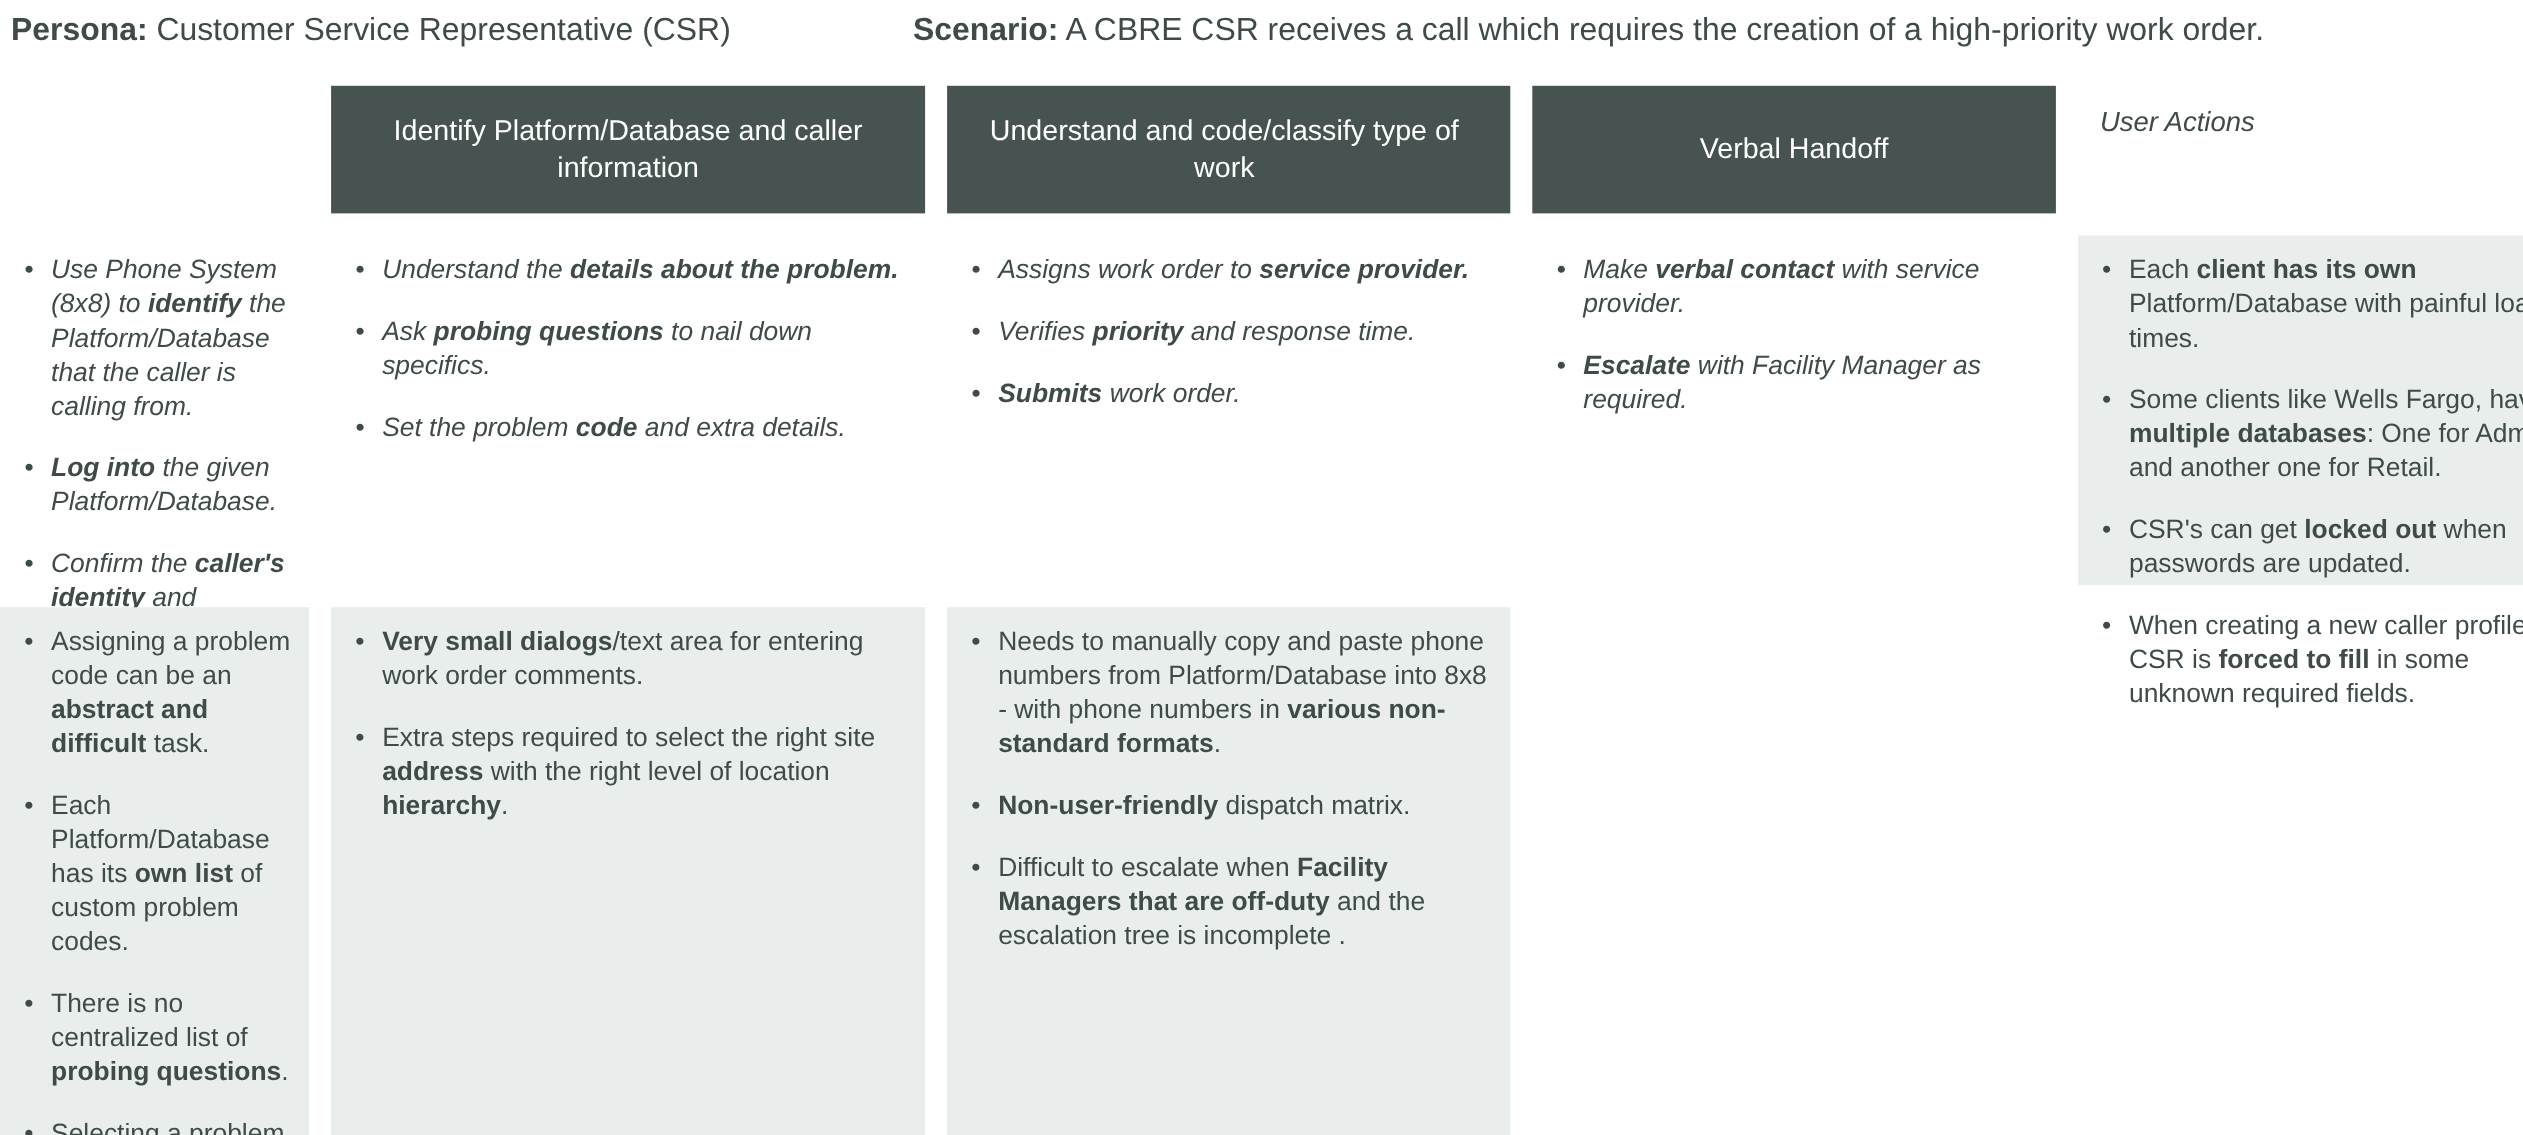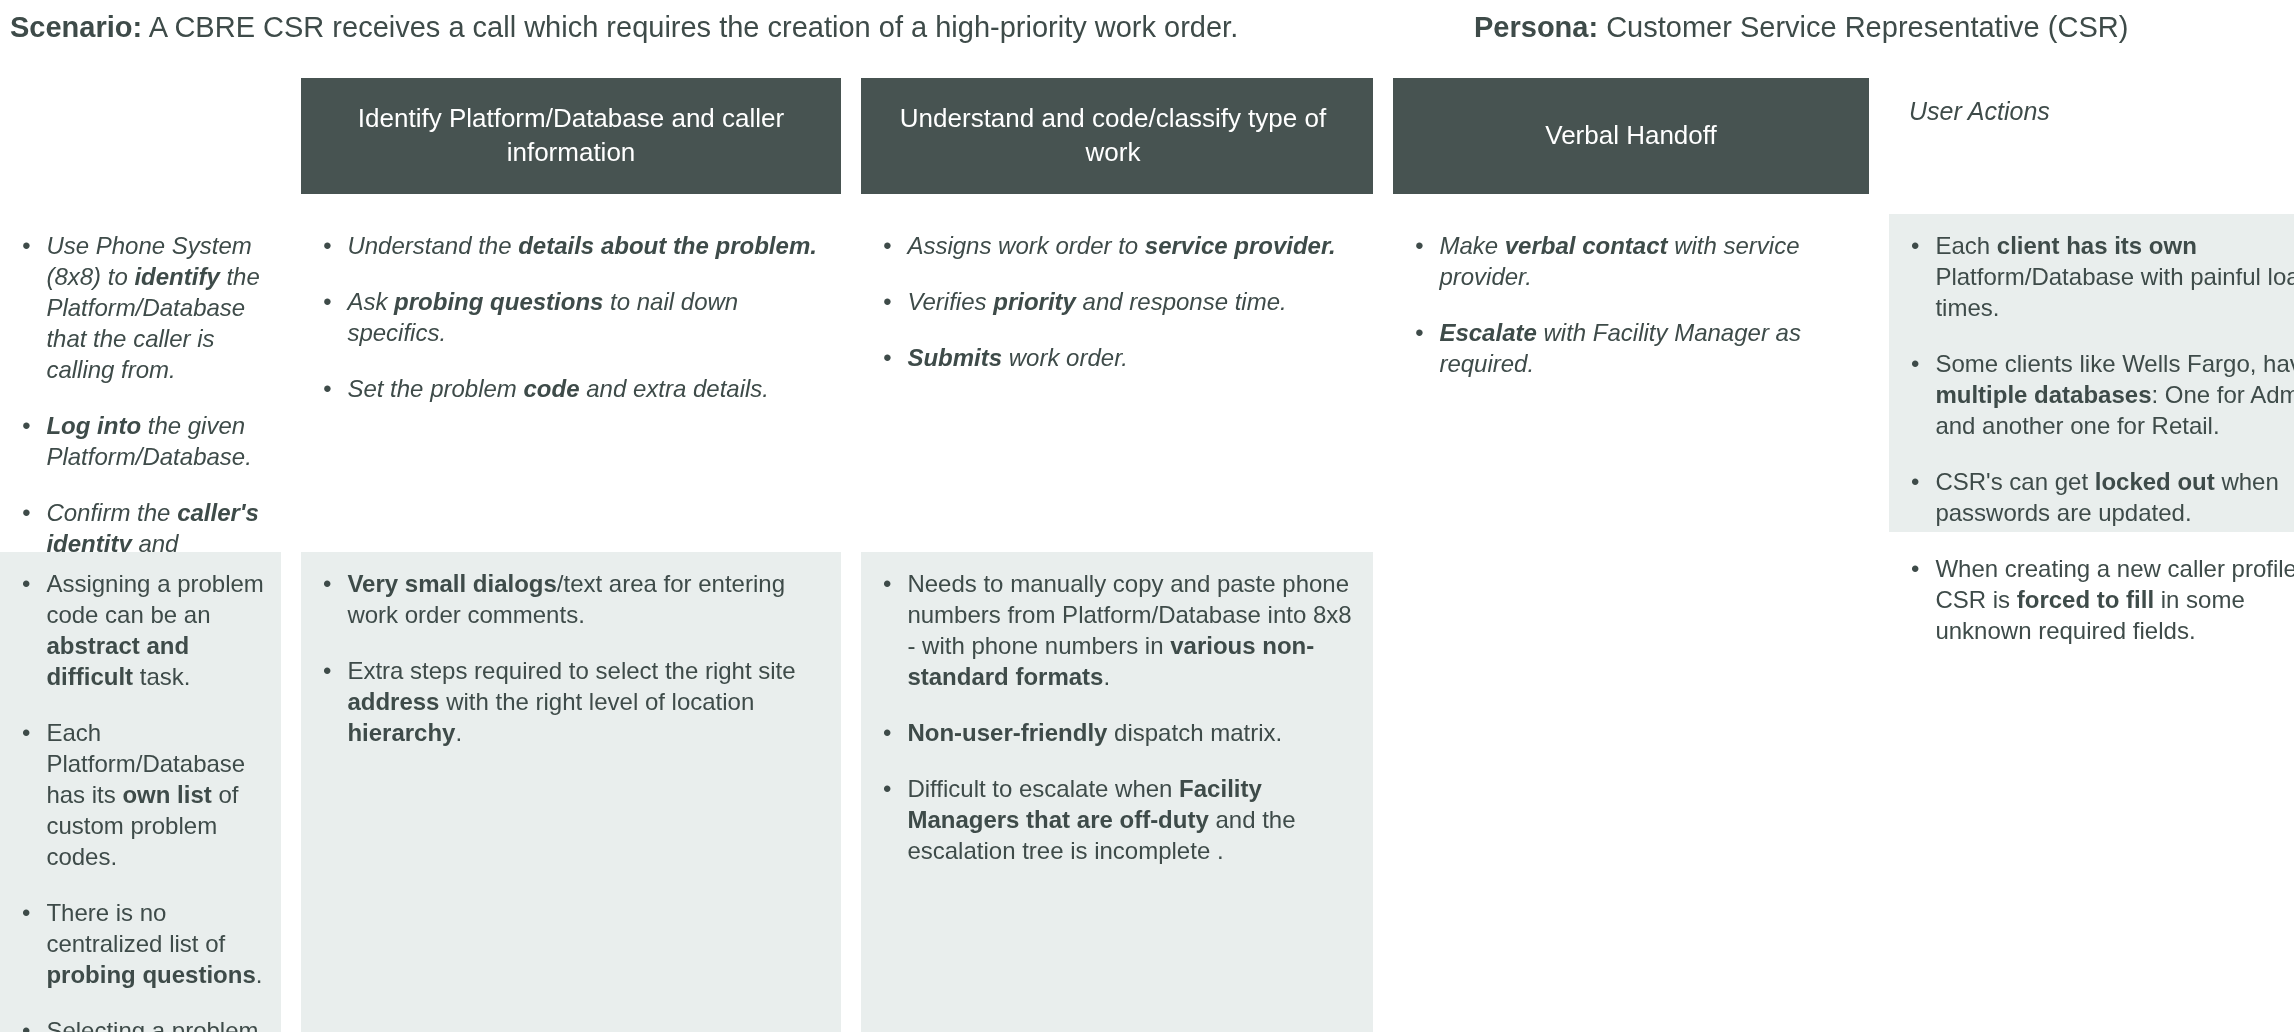--- a/index.html
+++ b/index.html
@@ -72,25 +72,25 @@
   .cell li .dot { flex:0 0 auto; }
   .cell li .txt { flex:1 1 auto; }
   .cell b { font-weight:bold; }
 </style>
 </head>
 <body>
 
 <div class="page" style="color: rgb(62, 75, 73);">
 
   <div class="titlebar">
+    <div class="title-block persona-block">
+      <span class="title-label">Persona:</span><span> Customer Service Representative (CSR)</span>
+    </div>
     <div class="title-block scenario-block">
       <span class="title-label">Scenario:</span><span> A CBRE CSR receives a call which requires the creation of a high-priority work order.</span>
-    </div>
-    <div class="title-block persona-block">
-      <span class="title-label">Persona:</span><span> Customer Service Representative (CSR)</span>
     </div>
   </div>
 
   <div class="grid">
 
     <div class="hcell spacer"></div>
     <div class="hcell" style="background: rgb(71, 83, 81);">Identify Platform/Database and caller information</div>
     <div class="hcell" style="background: rgb(71, 83, 81); padding-left: 16px;">Understand and code/classify type of work</div>
     <div class="hcell" style="background: rgb(71, 83, 81);">Verbal Handoff</div>
 

